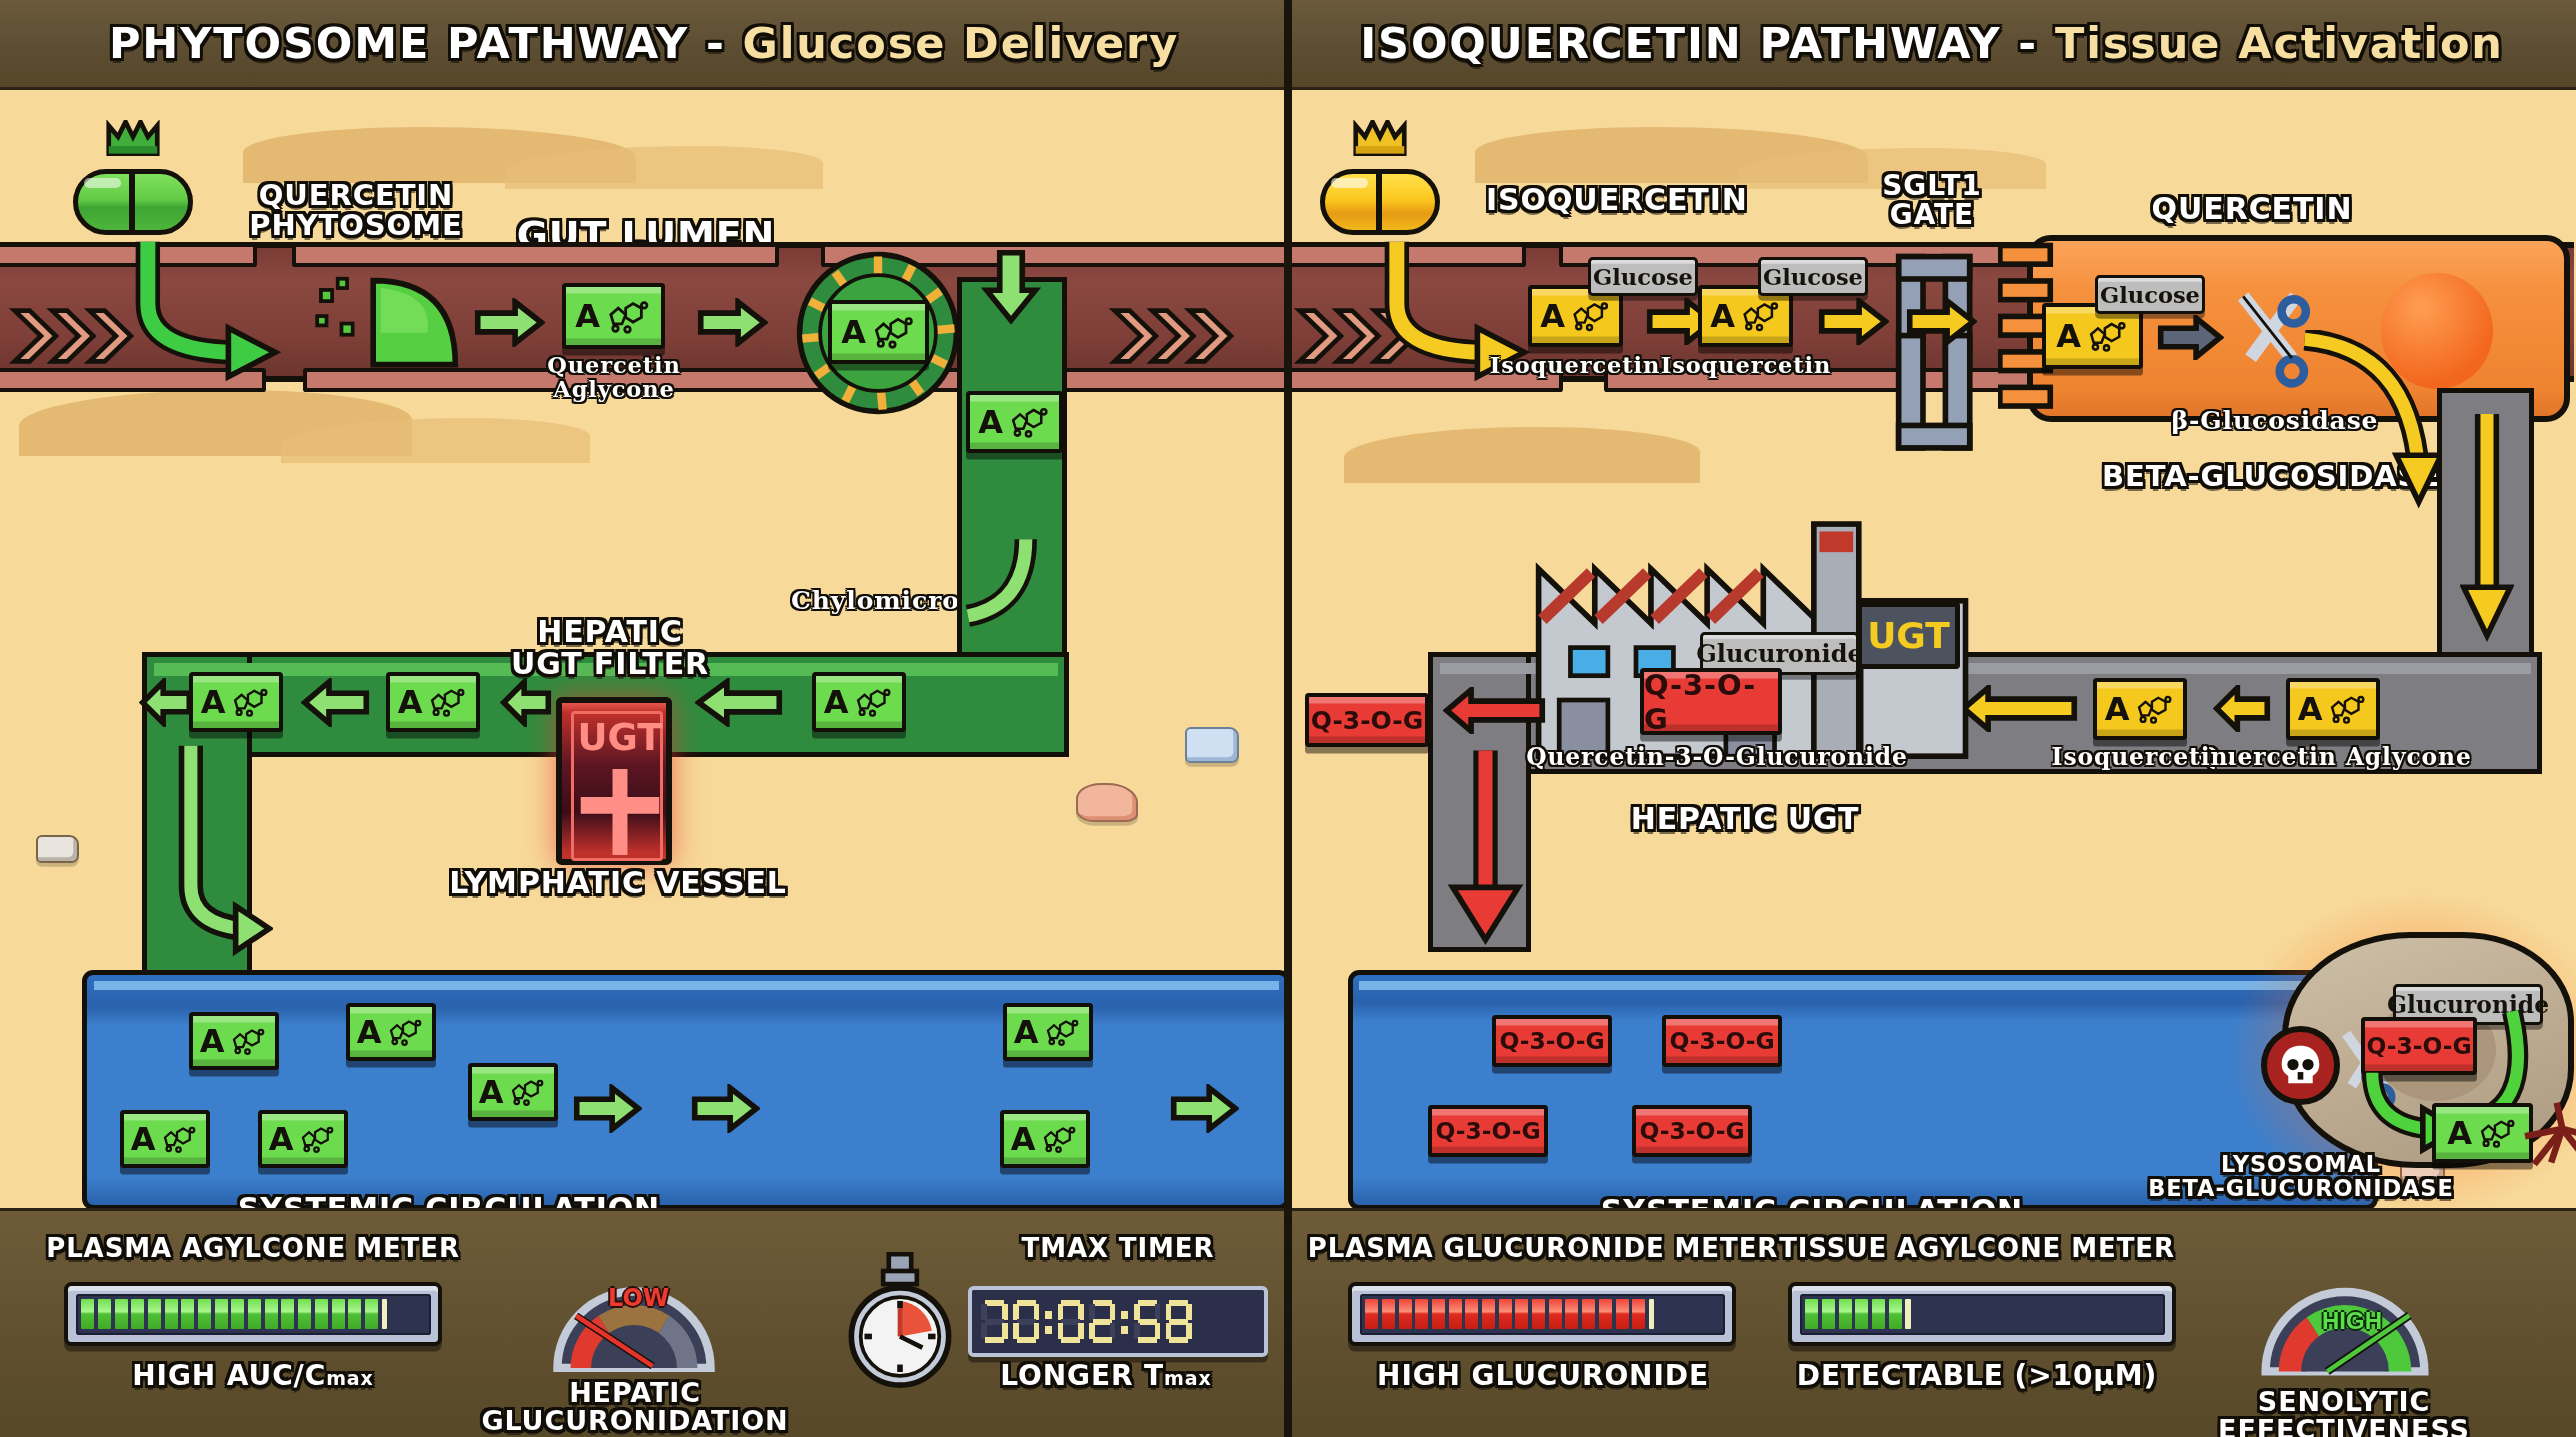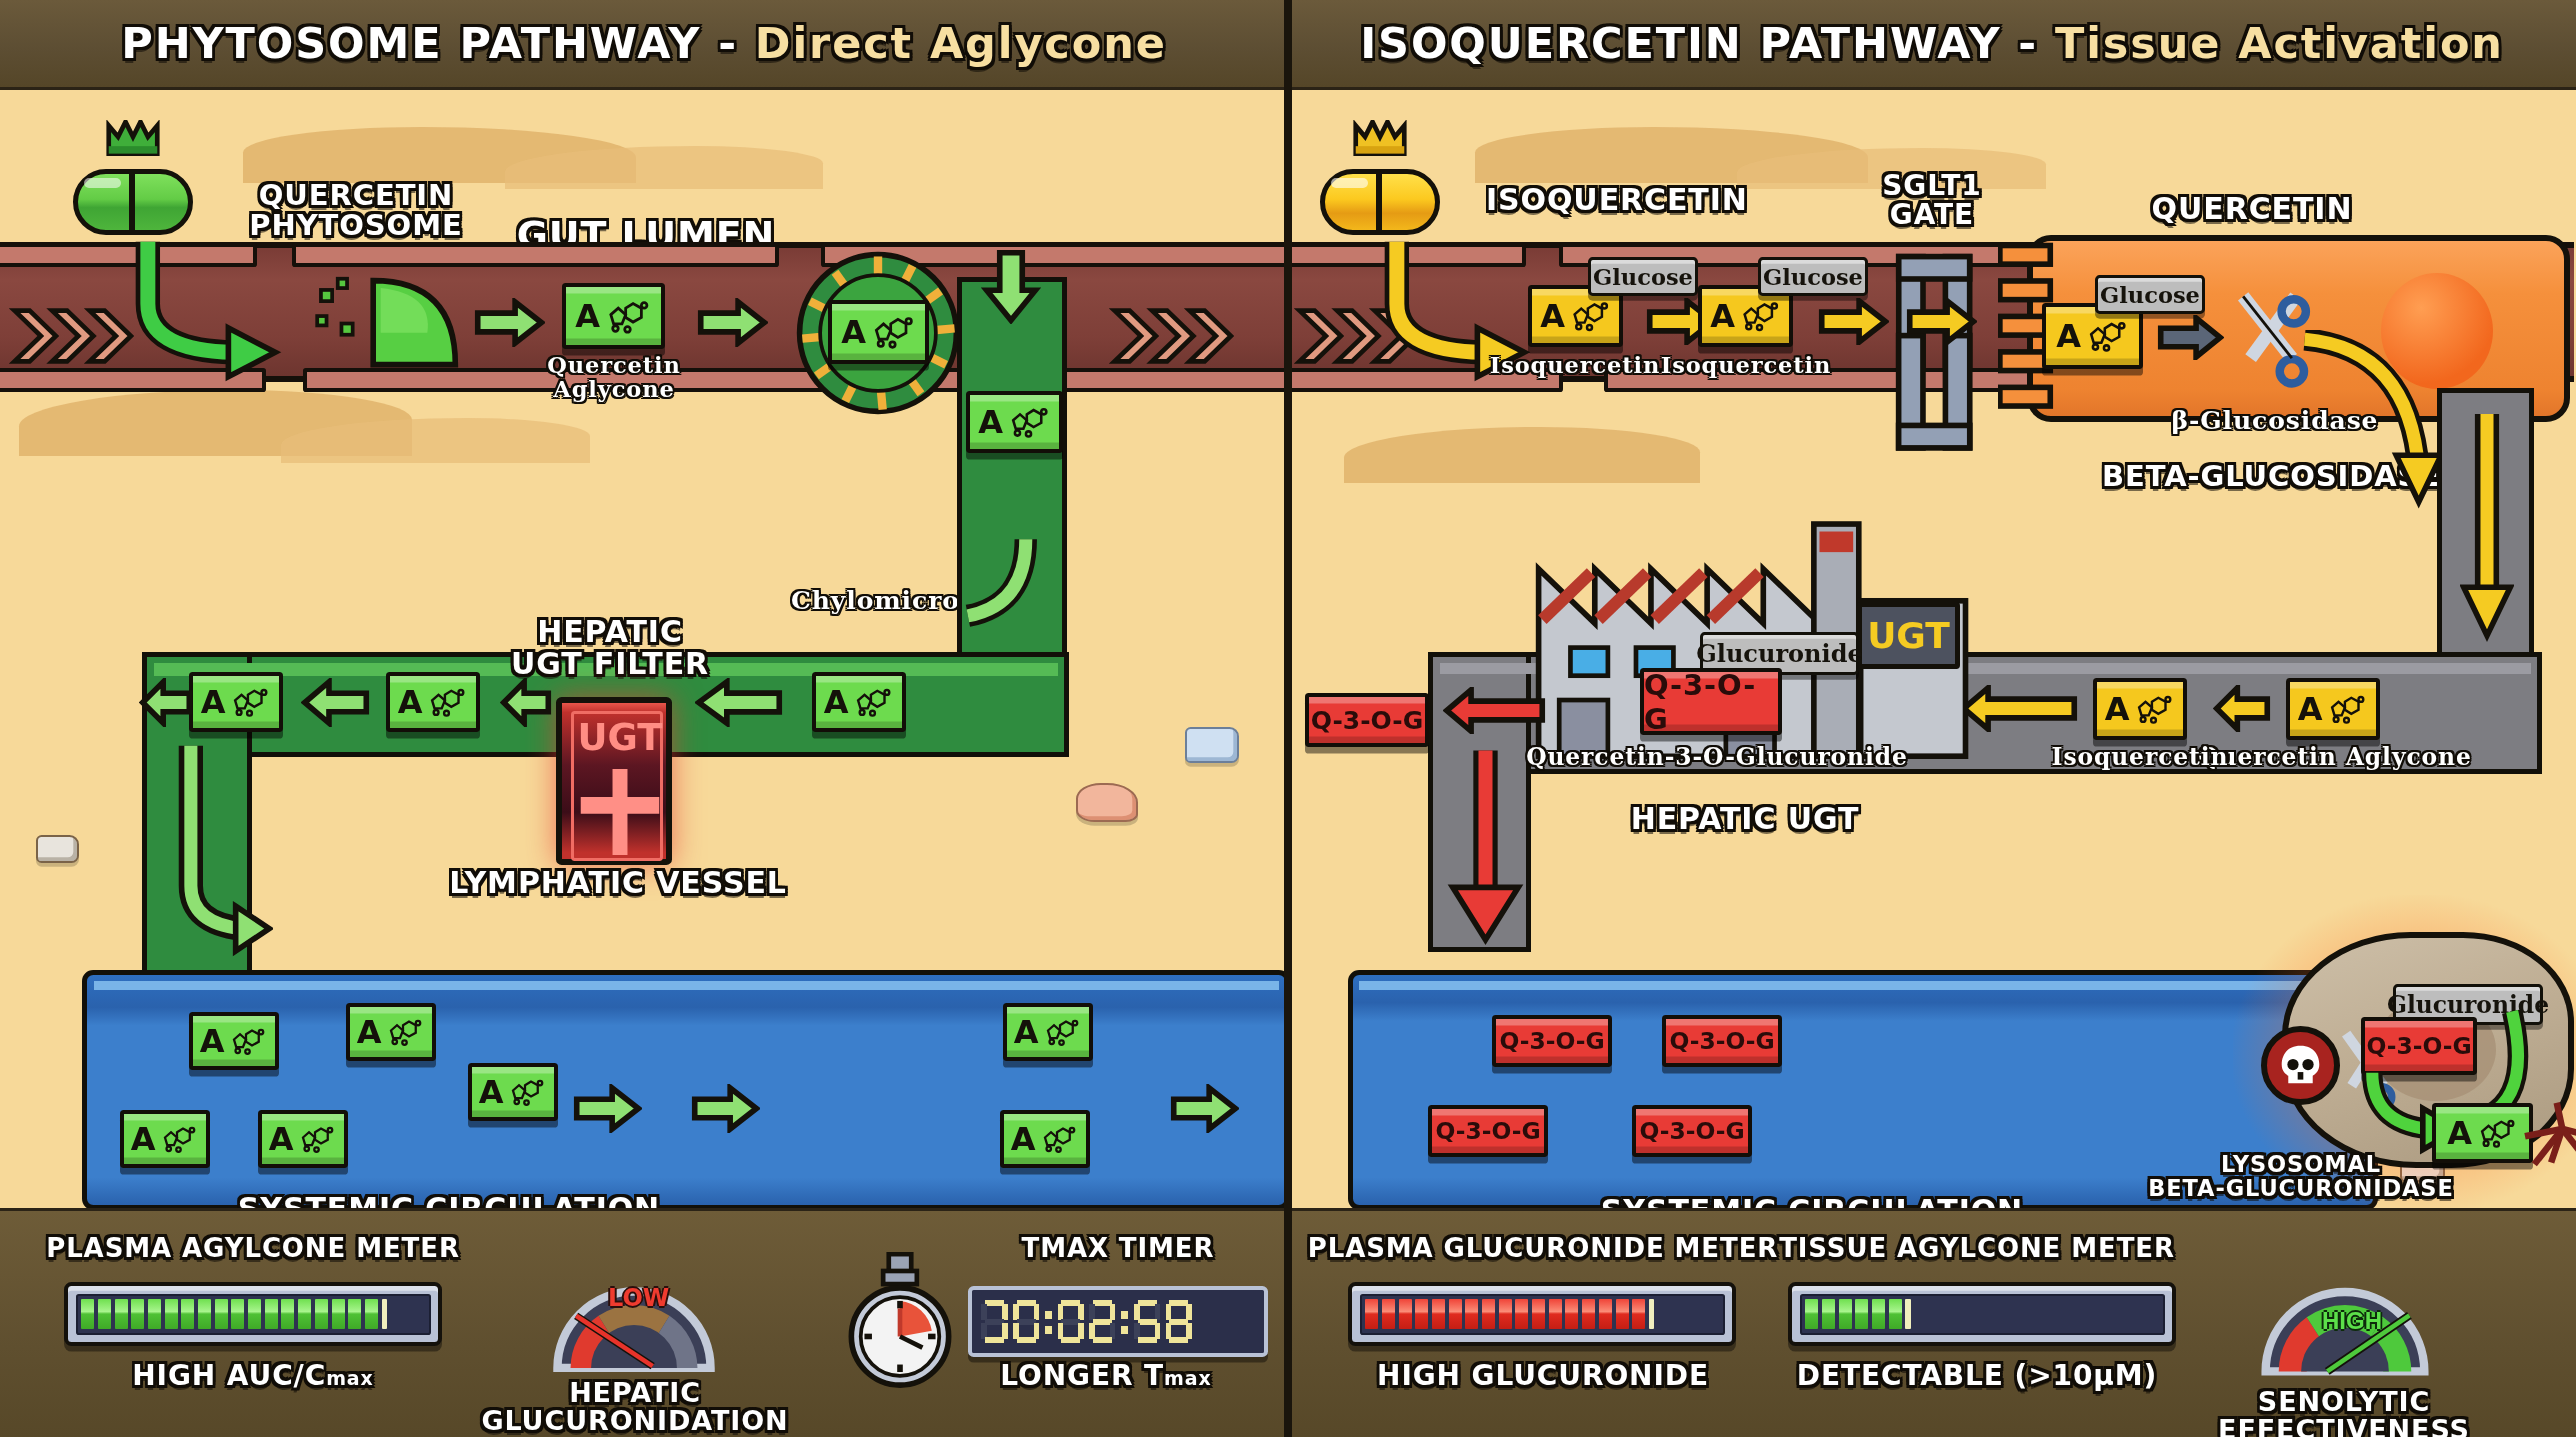--- a/index.html
+++ b/index.html
@@ -119,21 +119,21 @@
   .colon i { position:absolute; width:7.5px; height:7.5px; background:#efe49a; left:0; display:block; }
   .colon i.a { top:11.2px; } .colon i.b { top:26px; }
 
 </style>
 </head>
 <body>
 
 <div id="stage">
 
   <div class="hdr hdr-left">
-    <div class="pix t"><span>PHYTOSOME PATHWAY</span><span> - </span><span class="accent">Direct Aglycone</span></div>
+    <div class="pix t"><span>PHYTOSOME PATHWAY</span><span> - </span><span class="accent">Glucose Delivery</span></div>
   </div>
   <div class="hdr hdr-right">
     <div class="pix t"><span>ISOQUERCETIN PATHWAY</span><span> - </span><span class="accent">Tissue Activation</span></div>
   </div>
 
   <div class="half half-left">
 
     <div class="dune" style="left:243px;top:37px;width:393px;height:56px;border-radius:50% 60% 0 0;"></div>
     <div class="dune d2" style="left:505px;top:56px;width:318px;height:43px;border-radius:60% 40% 0 0;"></div>
     <div class="dune" style="left:19px;top:300px;width:393px;height:66px;border-radius:55% 45% 0 0;"></div>

